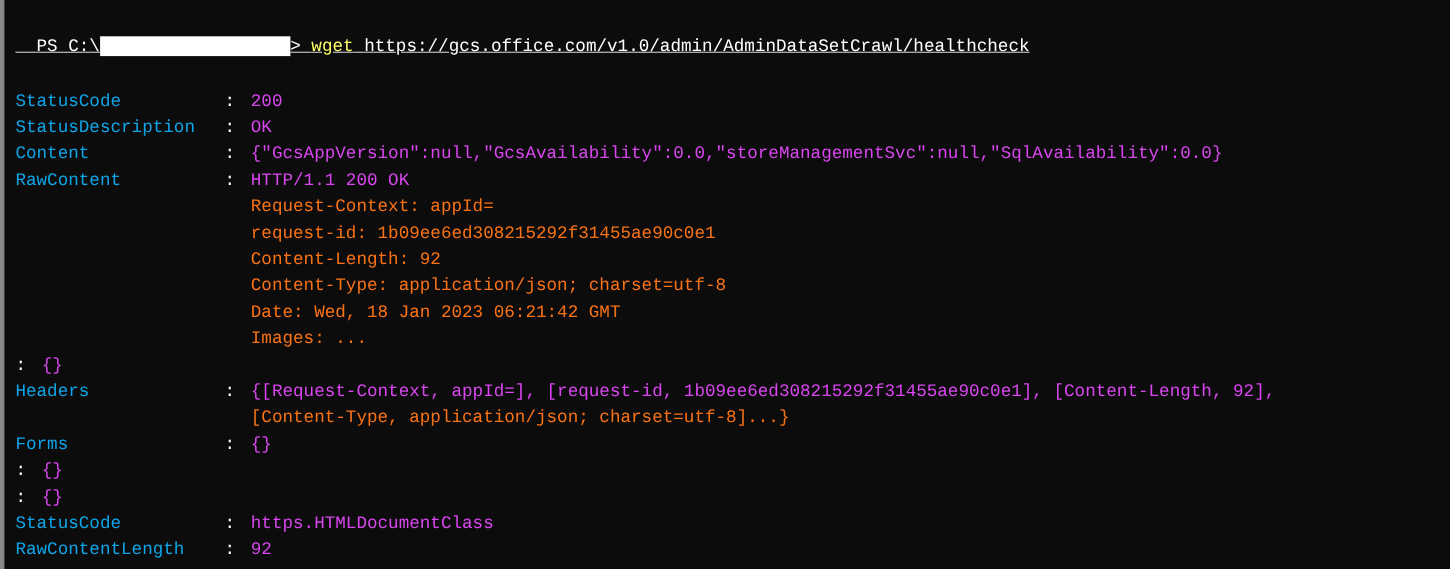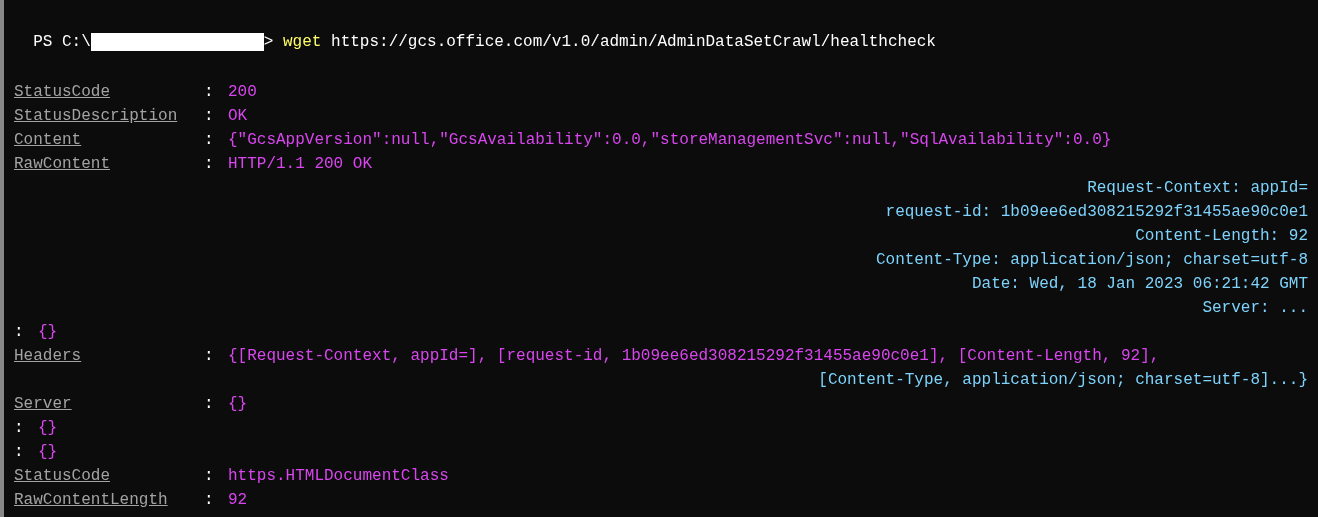--- a/index.html
+++ b/index.html
@@ -13,20 +13,21 @@
       font-family: Consolas, 'Courier New', monospace;
       font-size: 16px;
       line-height: 1.5;
       padding: 6px 10px;
       width: 1318px;
       border-left: 4px solid #888;
     }
     .prompt-line {
       white-space: pre;
       margin-bottom: 26px;
+      text-decoration: underline;
     }
     .prompt-prefix {
       color: #ffffff;
     }
     .redacted {
       background-color: #ffffff;
       color: #ffffff;
       display: inline-block;
       width: 173px;
       height: 18px;
@@ -41,39 +42,37 @@
     .prompt-end {
       color: #ffffff;
     }
     .output-row {
       display: flex;
       white-space: pre;
     }
     .key-col {
       width: 190px;
       flex-shrink: 0;
-      color: #a3a3a3;
-      text-decoration: underline;
+      color: #0ea5e9;
     }
     .colon-col {
       width: 24px;
       flex-shrink: 0;
       color: #ffffff;
     }
     .val-col {
       color: #d946ef;
       white-space: pre-wrap;
       word-break: break-word;
       max-width: 1080px;
     }
     .continuation {
       margin-left: 214px;
-      color: #7dd3fc;
+      color: #f97316;
       white-space: pre-wrap;
-      text-align: right;
     }
   </style>
 </head>
 <body>
 
 <div class="prompt-line">
   <span class="prompt-prefix">PS C:\</span><span class="redacted"></span><span class="prompt-end">&gt; </span><span class="cmd-wget">wget</span> <span class="cmd-url">https://gcs.office.com/v1.0/admin/AdminDataSetCrawl/healthcheck</span>
 </div>
 
 <div class="output-row">
@@ -89,33 +88,33 @@
 </div>
 
 <div class="output-row">
   <span class="key-col">RawContent</span><span class="colon-col">: </span><span class="val-col">HTTP/1.1 200 OK</span>
 </div>
 <div class="continuation">Request-Context: appId=</div>
 <div class="continuation">request-id: 1b09ee6ed308215292f31455ae90c0e1</div>
 <div class="continuation">Content-Length: 92</div>
 <div class="continuation">Content-Type: application/json; charset=utf-8</div>
 <div class="continuation">Date: Wed, 18 Jan 2023 06:21:42 GMT</div>
-<div class="continuation">Server: ...</div>
+<div class="continuation">Images: ...</div>
 
 <div class="output-row">
   <span class="colon-col">: </span><span class="val-col">{}</span>
 </div>
 
 <div class="output-row">
   <span class="key-col">Headers</span><span class="colon-col">: </span><span class="val-col">{[Request-Context, appId=], [request-id, 1b09ee6ed308215292f31455ae90c0e1], [Content-Length, 92],</span>
 </div>
 <div class="continuation">[Content-Type, application/json; charset=utf-8]...}</div>
 
 <div class="output-row">
-  <span class="key-col">Server</span><span class="colon-col">: </span><span class="val-col">{}</span>
+  <span class="key-col">Forms</span><span class="colon-col">: </span><span class="val-col">{}</span>
 </div>
 
 <div class="output-row">
   <span class="colon-col">: </span><span class="val-col">{}</span>
 </div>
 
 <div class="output-row">
   <span class="colon-col">: </span><span class="val-col">{}</span>
 </div>
 

